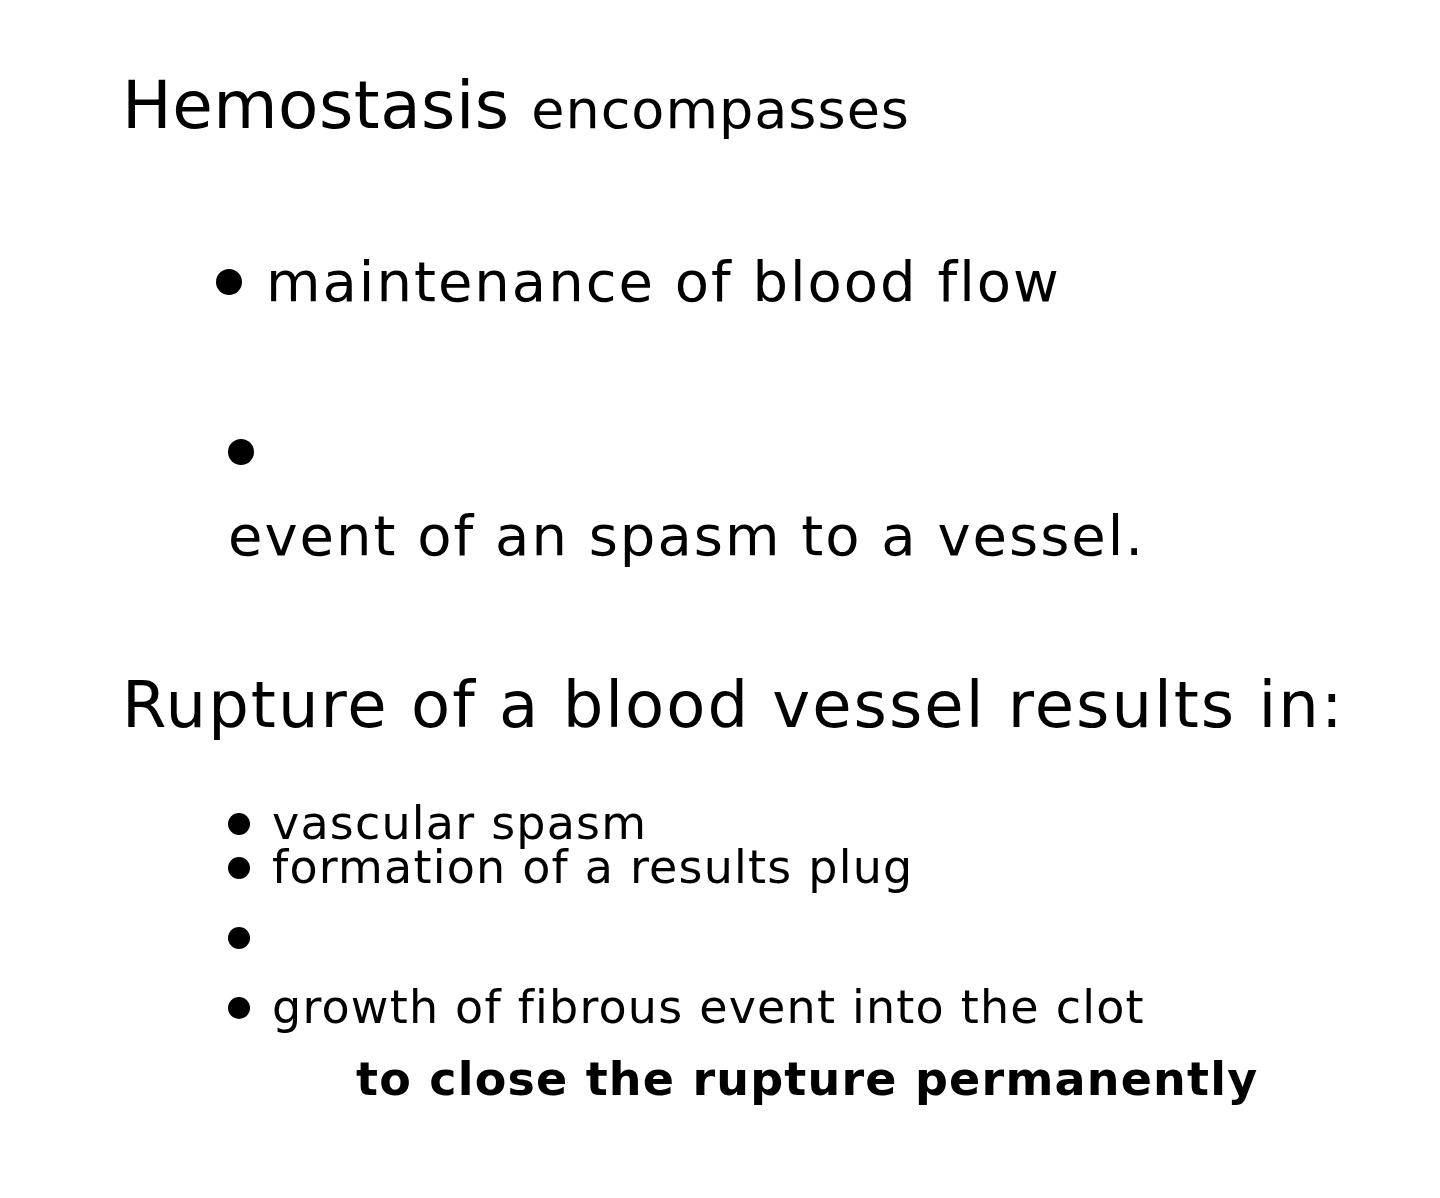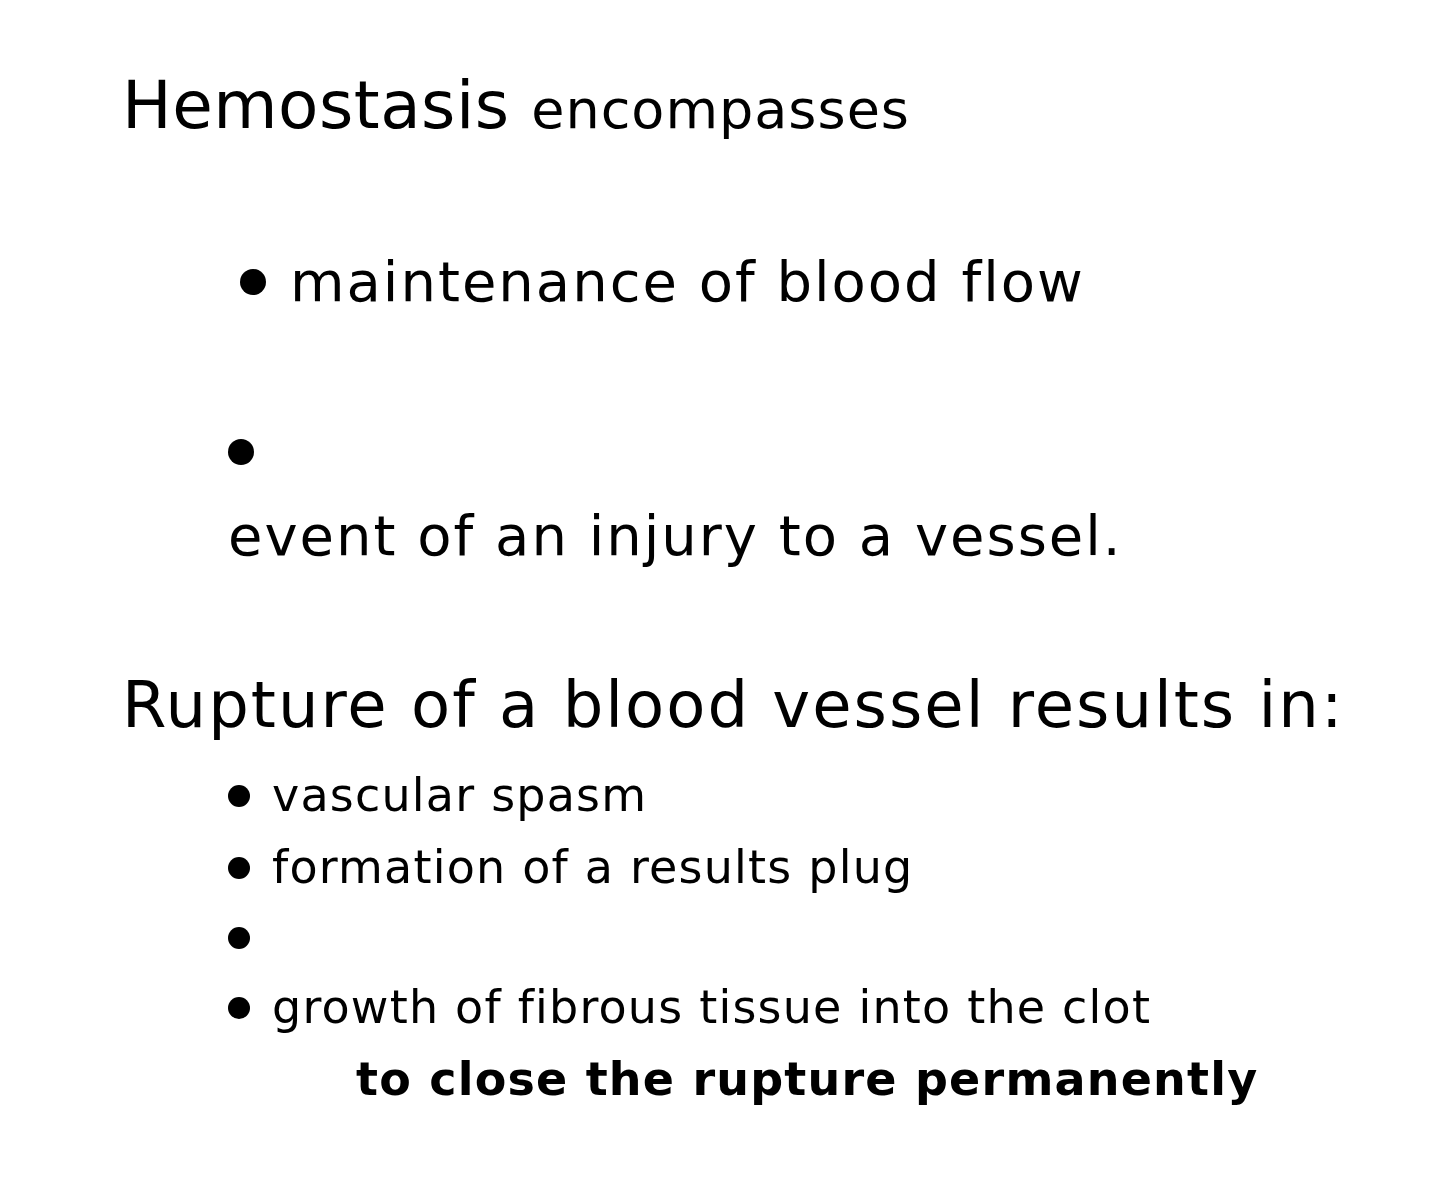--- a/index.html
+++ b/index.html
@@ -16,36 +16,36 @@
   </style>
 </head>
 <body>
 
 <div>
   <div class="abs title">
     <span>Hemostasis</span>
     <span class="small">encompasses</span>
   </div>
 
-  <div class="abs b1" style="left:240px; top:240px;">
+  <div class="abs b1" style="left:216px; top:240px;">
     <span class="bullet"></span><span>maintenance of blood flow</span>
   </div>
   <div class="abs b1" style="left:228px; top:410px;">
     <span class="bullet"></span>
   </div>
-  <div class="abs b1" style="left:228px; top:494px;">event of an injury to a vessel.</div>
+  <div class="abs b1" style="left:228px; top:494px;">event of an spasm to a vessel.</div>
 
   <div class="abs h2">Rupture of a blood vessel results in:</div>
 
-  <div class="abs b2" style="left:228px; top:760px;">
+  <div class="abs b2" style="left:228px; top:788px;">
     <span class="bullet sm"></span><span>vascular spasm</span>
   </div>
   <div class="abs b2" style="left:228px; top:832px;">
     <span class="bullet sm"></span><span>formation of a results plug</span>
   </div>
   <div class="abs b2" style="left:228px; top:902px;">
     <span class="bullet sm"></span>
   </div>
   <div class="abs b2" style="left:228px; top:972px;">
-    <span class="bullet sm"></span><span>growth of fibrous tissue into the clot</span>
+    <span class="bullet sm"></span><span>growth of fibrous event into the clot</span>
   </div>
   <div class="abs b2" style="left:356px; top:1044px;font-weight:bold;">to close the rupture permanently</div>
 </div>
 
 </body></html>

